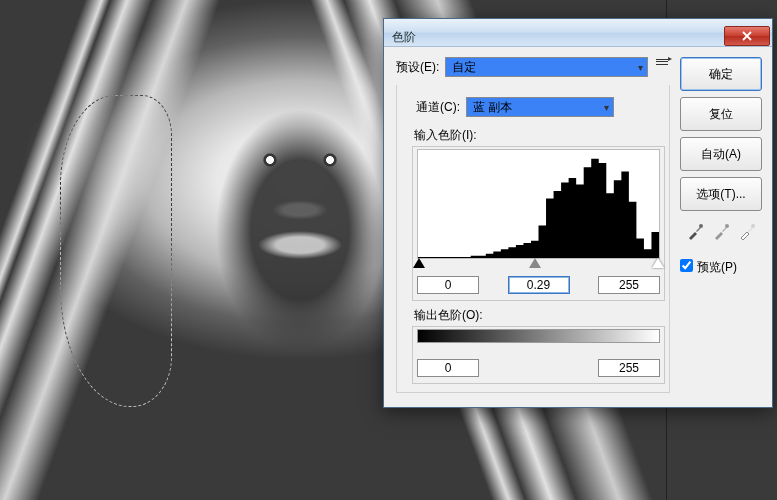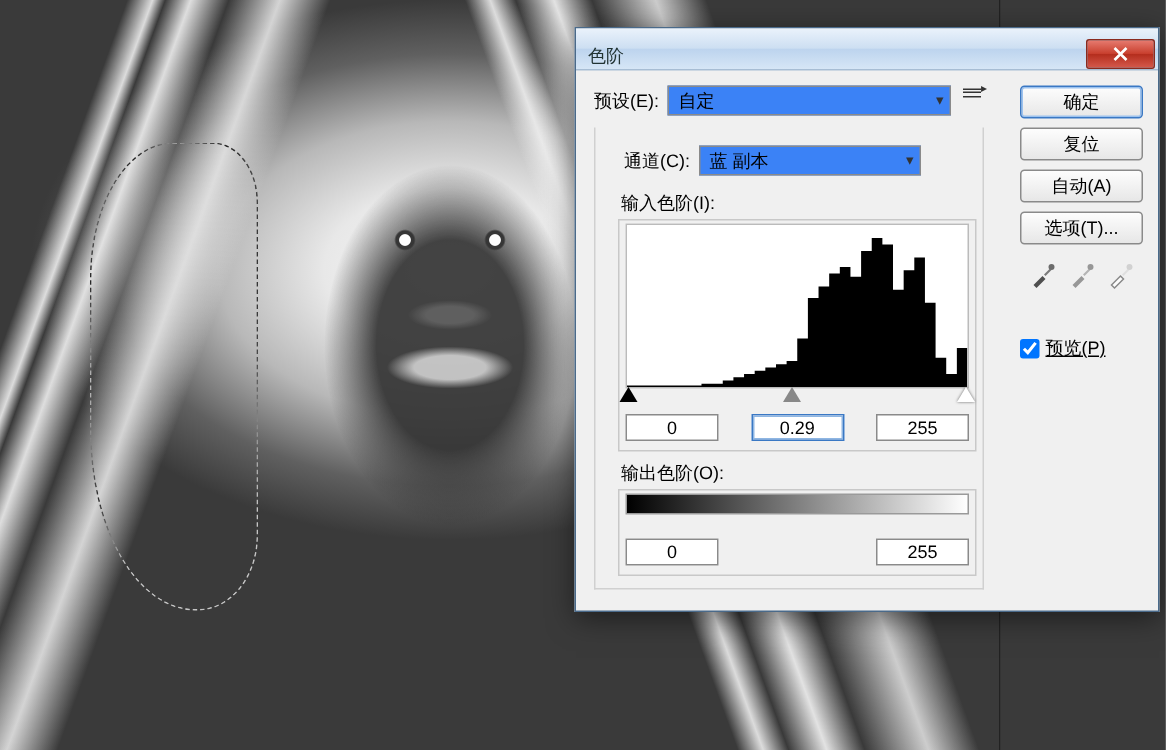--- a/index.html
+++ b/index.html
@@ -57,21 +57,21 @@
     border: 1px solid #8a2a1e;
     border-radius: 2px;
     display:flex; align-items:center; justify-content:center;
     color:#fff; cursor:pointer;
   }
   .close-btn svg { display:block; }
 
   .body {
     display:flex;
     padding: 10px 10px 14px 12px;
-    gap: 24px;
+    gap: 10px;
   }
   .main { flex: 1; }
   .side { width: 82px; display:flex; flex-direction:column; gap:6px; }
 
   .row { display:flex; align-items:center; gap:6px; margin-bottom:8px; }
   .row label { }
   .select {
     flex:1; height:20px; border:1px solid #8a8a8a; background:#3b82f6;
     display:flex; align-items:center; justify-content:space-between; padding:0 4px 0 6px;
   }
@@ -121,30 +121,30 @@
     height:14px; border:1px solid #9a9a9a;
     background: linear-gradient(to right, #000, #fff);
   }
   .out-track { position:relative; height:12px; }
   .out-track .tri.black { left:-4px; }
   .out-track .tri.white { right:-4px; }
 
   .inputs2 { display:flex; justify-content:space-between; margin-top:4px; }
 
   .btn {
-    height:22px; border:1px solid #8a8a8a; background:linear-gradient(#fdfdfd,#e7e7e7);
+    height:34px; border:1px solid #8a8a8a; background:linear-gradient(#fdfdfd,#e7e7e7);
     border-radius:3px; cursor:pointer;
     display:flex; align-items:center; justify-content:center;
   }
   .btn.primary { border:1px solid #3a78c4; box-shadow:0 0 0 1px #9cc2ee inset; }
 
   .eyedroppers { display:flex; gap:8px; justify-content:center; margin-top:6px; }
   .dropper { width:18px; height:18px; cursor:pointer; opacity:0.85; }
 
-  .chk { display:flex; align-items:center; gap:4px; margin-top:25px;text-decoration:underline; }
+  .chk { display:flex; gap:4px; margin-top:12px; }
   .chk input { width:13px; height:13px; }
 
 </style>
 </head>
 <body>
 
 <div class="canvas-area"></div>
 <div class="outside"></div>
 
 <div class="dialog">

